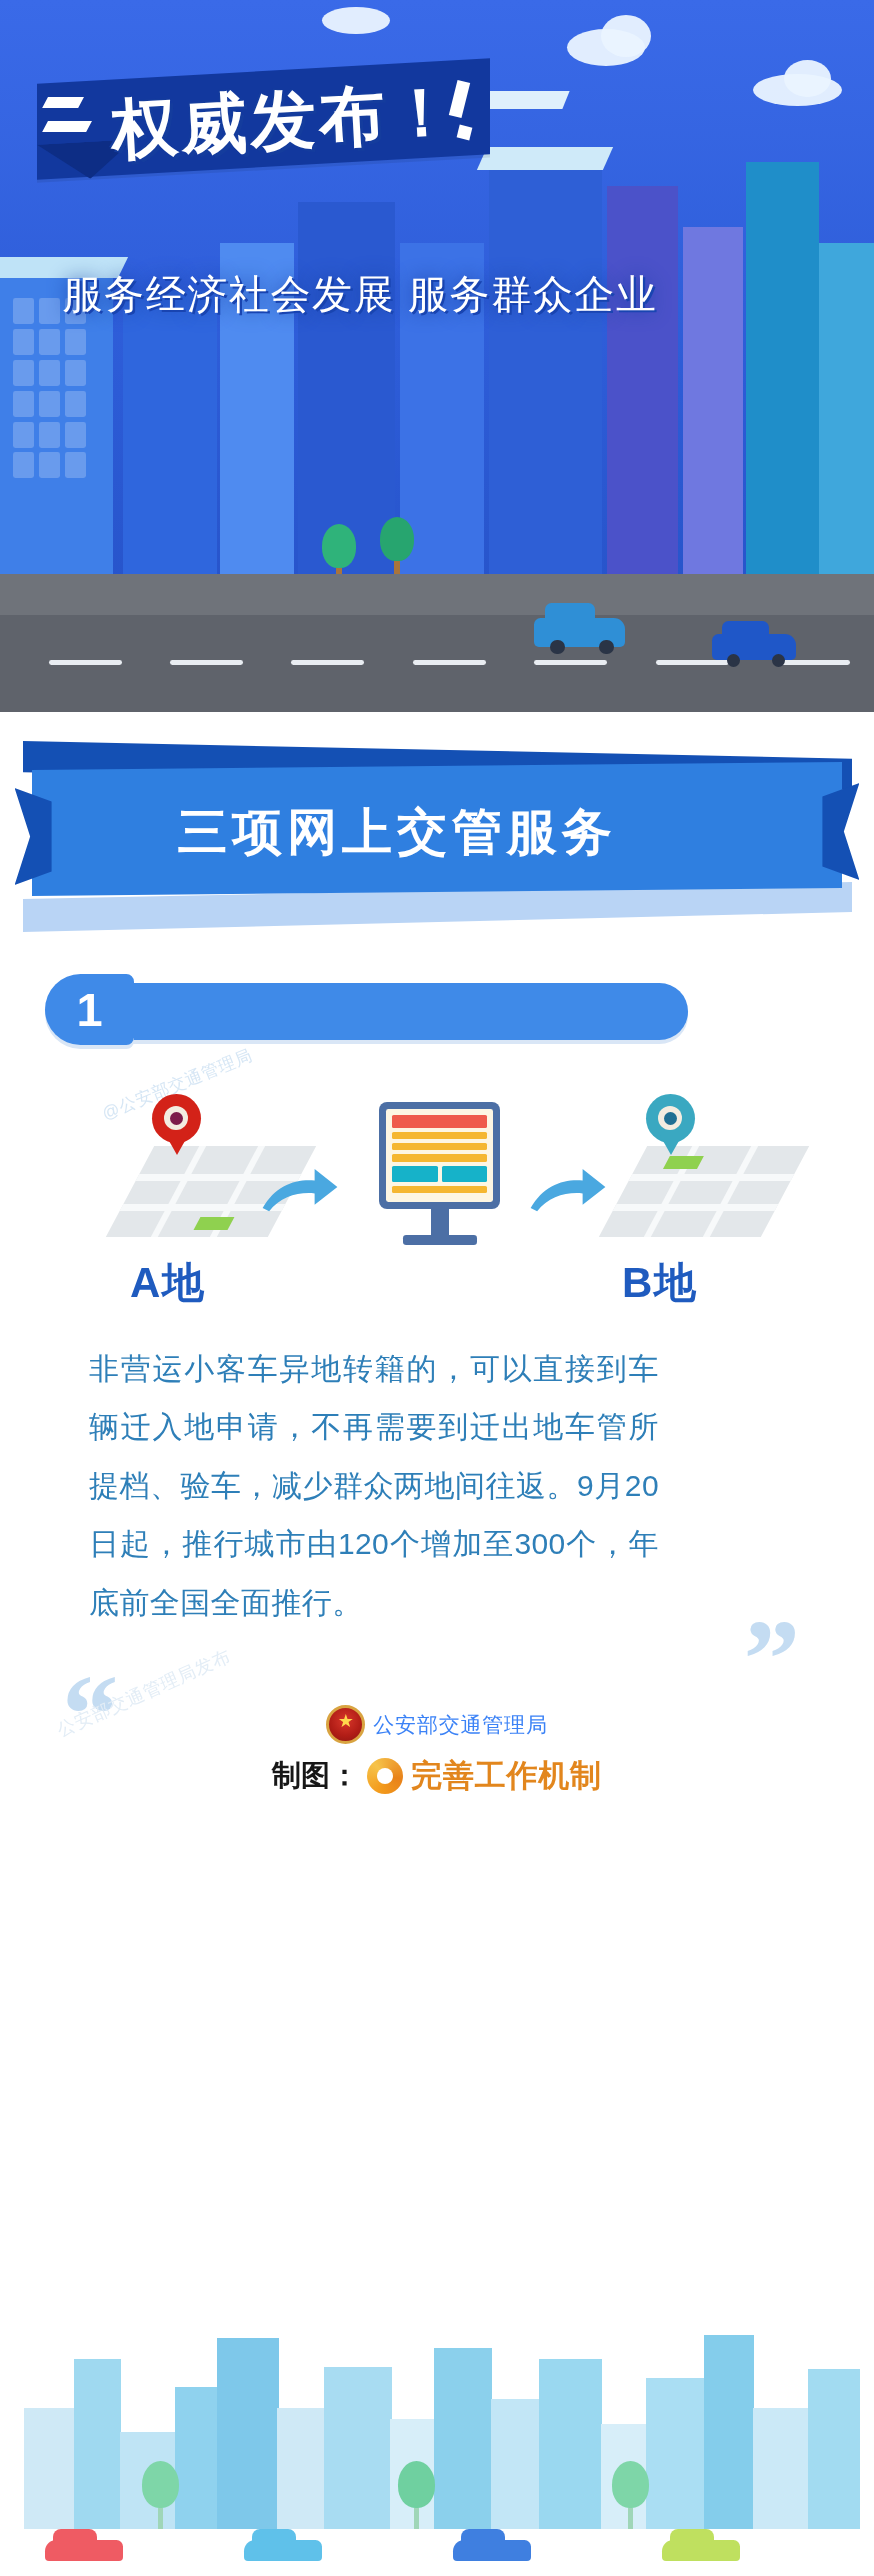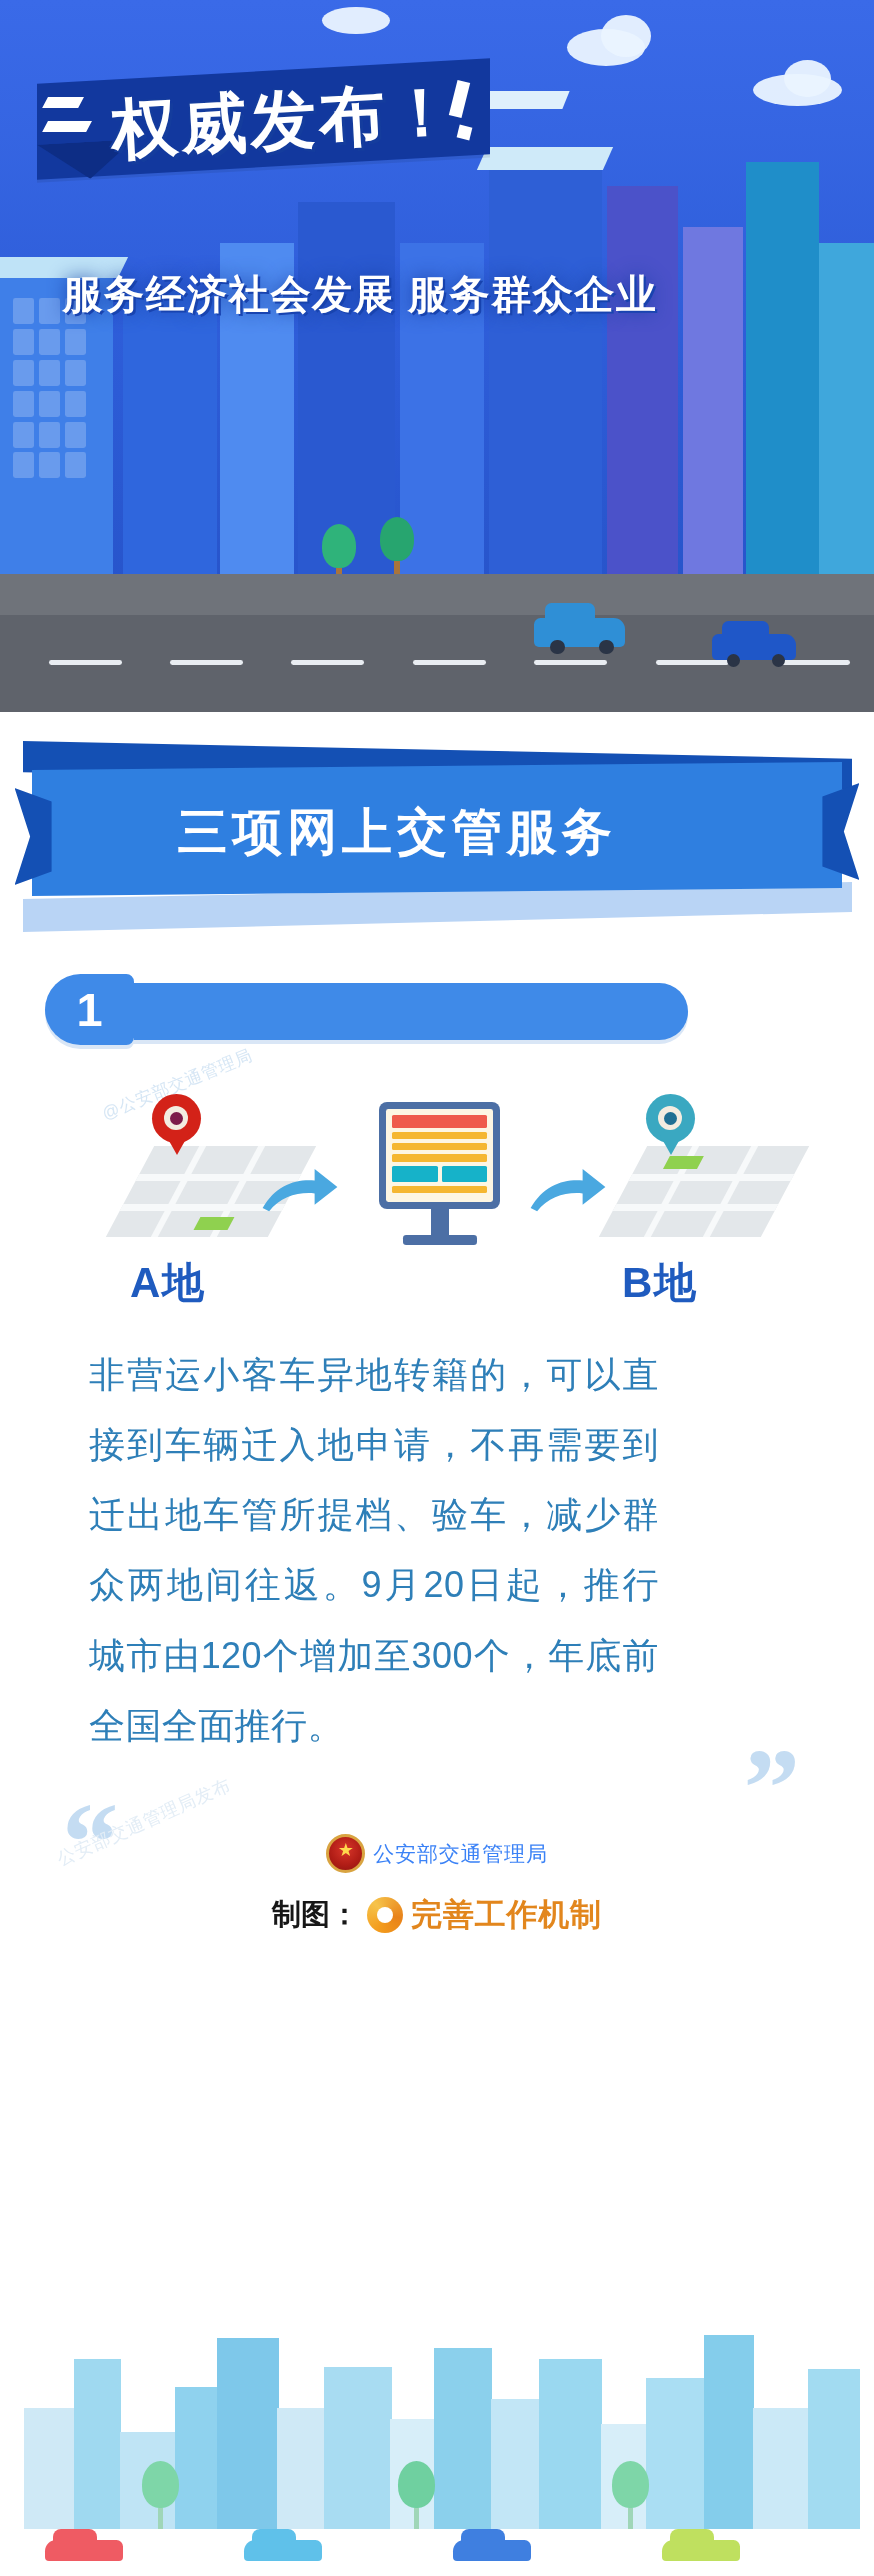--- a/index.html
+++ b/index.html
@@ -55,21 +55,21 @@
     white-space:nowrap;
   }
   .spark{position:absolute;background:#fff;}
   .sp1{left:45px;top:97px;width:36px;height:11.3px;transform:skewX(-28deg);}
   .sp2{left:45px;top:121px;width:44px;height:11.3px;transform:skewX(-28deg);}
   .sp3{left:453px;top:81px;width:13px;height:36px;transform:rotate(14deg);background:#fff;}
   .sp4{left:458px;top:126px;width:13px;height:13px;transform:rotate(14deg);}
 
   .hero-sub{
     position:absolute;left:0;top:267px;width:720px;text-align:center;
-    font-size:40px;font-weight:700;color:#fff;letter-spacing:1.6px;
+    font-size:40px;font-weight:400;color:#fff;letter-spacing:1.6px;
     text-shadow:0 0 18px rgba(20,60,160,.95),2.4px 2.4px 0 #1b47b5;
   }
   .hero-title{
     position:absolute;left:0;top:358px;width:874px;text-align:center;
     font-size:50px;font-weight:900;color:#fff;letter-spacing:0px;
     text-shadow:0 0 19.4px rgba(20,60,160,.95),3.2px 3.2px 0 #1b47b5;
     white-space:nowrap;
   }
   .hero-title .num{font-size:68px;line-height:.9;vertical-align:-4.9px;}
 
@@ -151,41 +151,41 @@
   .mon-row{display:flex;gap:4px;}
   .mon-c{flex:1;height:16px;background:#16b2c9;border-radius:1.6px;}
   .mon-neck{width:18px;height:26px;background:#4c6fa5;margin:0 auto;}
   .mon-base{width:74px;height:10.5px;background:#4c6fa5;border-radius:3.2px;margin:0 auto;}
 
   .arrow{position:absolute;width:78px;height:49px;}
 
   
   .body-text{
     position:relative;width:748px;padding:0 89px;margin-top:8px;
-    color:#2e7fb8;font-size:36px;line-height:1.95;font-weight:500;
+    color:#2e7fb8;font-size:30px;line-height:1.95;font-weight:500;
     text-align:justify;letter-spacing:0.4px;
   }
 
   
   .quote-wrap{position:relative;width:874px;margin-top:39px;padding:0 89px 0 91px;}
   .q-mark{
     position:absolute;font-size:113px;font-weight:900;color:#c4dcf2;
     font-family:"Liberation Serif",serif;line-height:1;user-select:none;
   }
   .q-open{left:62px;top:-14.6px;}
   .q-close{right:74px;bottom:-44px;}
   .quote-text{
     position:relative;color:#3a78c4;font-size:27px;line-height:1.95;font-weight:500;
     text-align:justify;letter-spacing:0.4px;padding-top:58px;
   }
 
   
   .sig{position:relative;width:874px;margin-top:73px;text-align:center;}
   .sig-row{display:flex;align-items:center;justify-content:center;gap:8px;}
-  .sig-row + .sig-row{margin-top:21px;align-items:center;}
+  .sig-row + .sig-row{margin-top:11px;align-items:center;}
   .emblem{
     width:39px;height:39px;border-radius:50%;
     background:radial-gradient(circle at 50% 38%, #d8362a 0%, #b11d16 58%, #8d1410 100%);
     border:3.2px solid #d9a441;position:relative;flex:0 0 auto;
   }
   .emblem:after{content:"★";position:absolute;left:0;right:0;top:1.6px;color:#ffd84d;font-size:18px;}
   .sig-name{font-size:21px;font-weight:400;color:#3b82f6;letter-spacing:0.8px;}
   .sig-prefix{font-size:29px;font-weight:600;color:#171717;}
   .ch-logo{
     width:36px;height:36px;border-radius:50%;

